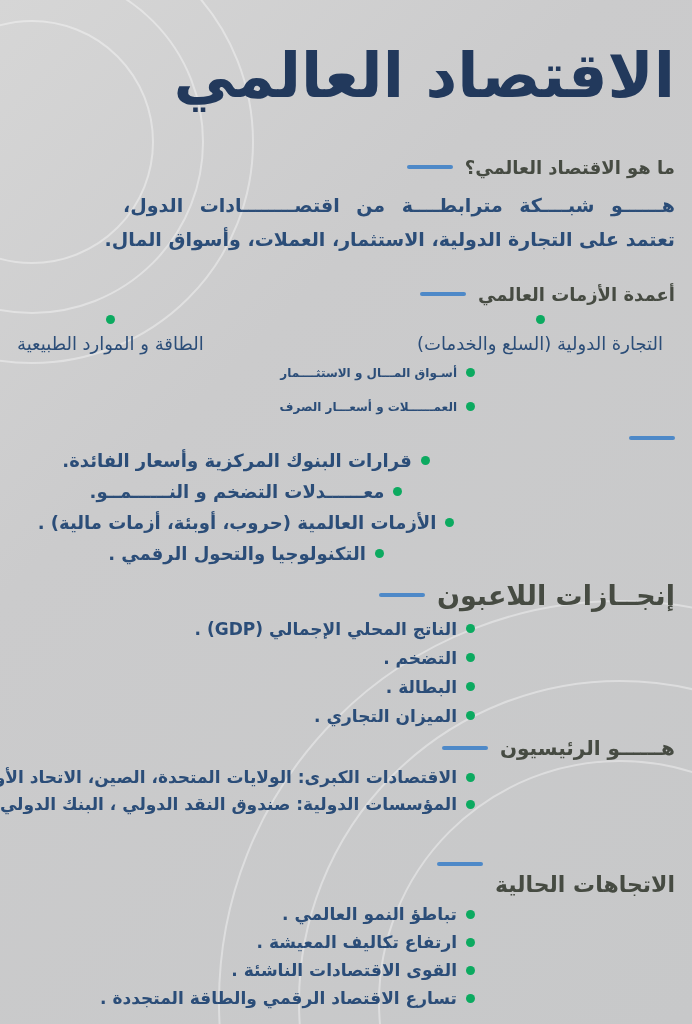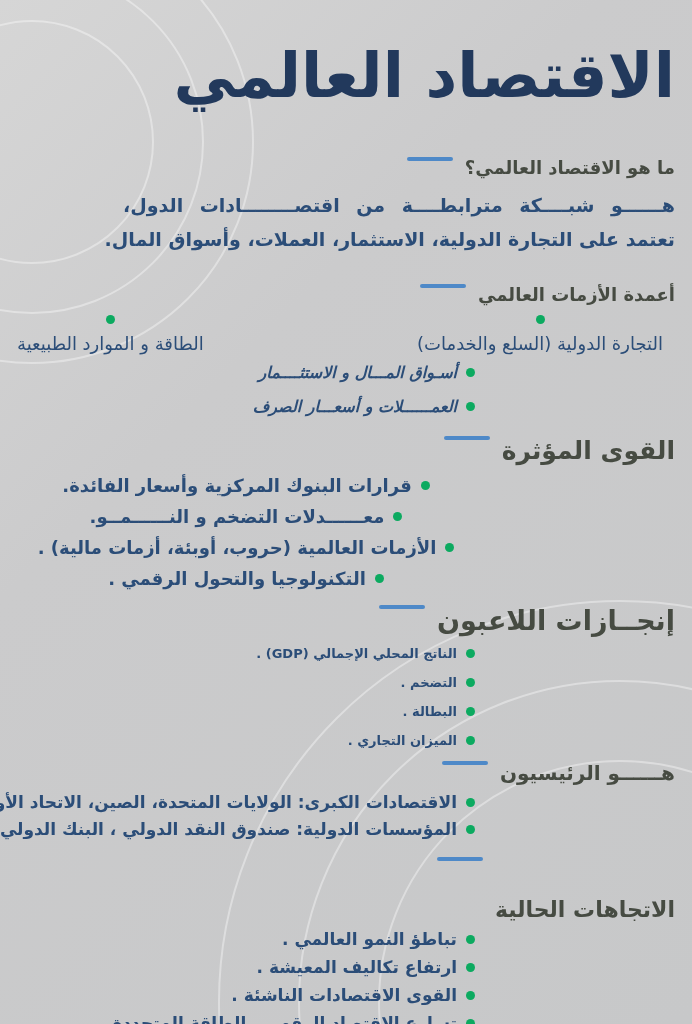--- a/index.html
+++ b/index.html
@@ -20,21 +20,21 @@
 
   .content{position:relative;padding:0 17px;z-index:2;}
 
   .page-title{
     margin:36px 0 0 0;
     font-size:62px;font-weight:bold;line-height:1.3;
     color:#22395c;text-align:right;
   }
 
   section{display:block;}
-  .sec-head{display:flex;align-items:flex-start;gap:12px;}
+  .sec-head{display:flex;align-items:center;gap:12px;}
   .sec-title{font-weight:bold;color:#464b42;}
   .accent-line{width:46px;height:4px;border-radius:2px;background:#4e89c8;flex-shrink:0;}
 
   .s1{margin-top:40px;} .s1 .sec-title{font-size:18px;}
   .s2{margin-top:28px;} .s2 .sec-title{font-size:18px;}
   .s3{margin-top:16px;} .s3 .sec-title{font-size:25px;}
   .s4{margin-top:14px;} .s4 .sec-title{font-size:27px;}
   .s5{margin-top:8px;}  .s5 .sec-title{font-size:20px;}
   .s6{margin-top:16px;} .s6 .sec-title{font-size:22px;margin-top:40px;}
 
@@ -48,24 +48,24 @@
   .dual-item{display:flex;align-items:center;gap:9px;flex-direction:column;}
 
   ul.bullets{list-style:none;margin:6px 200px 0 0;padding:0;}
   ul.bullets li{
     display:flex;align-items:center;gap:9px;
     color:#2b4d78;font-weight:bold;white-space:nowrap;
   }
   .dot{width:9px;height:9px;border-radius:50%;background:#0caa60;flex-shrink:0;}
   .btxt{color:#2b4d78;}
 
-  .s2 ul.bullets li{font-size:16px;line-height:26px;margin-bottom:8px;font-style:italic;}
+  .s2 ul.bullets li{font-size:12px;line-height:26px;margin-bottom:8px;}
   .s3 ul.bullets{margin-top:8px;}
   .s3 ul.bullets li{font-size:18px;line-height:25px;margin-bottom:6px;justify-content:center;}
-  .s4 ul.bullets li{font-size:13px;line-height:24px;margin-bottom:5px;text-align:center;}
+  .s4 ul.bullets li{font-size:17px;line-height:24px;margin-bottom:5px;text-align:center;}
   .s5 ul.bullets li{font-size:17px;line-height:23px;margin-bottom:4px;}
   .s6 ul.bullets li{font-size:17px;line-height:23px;margin-bottom:5px;}
 </style>
 </head>
 <body>
 
 <div class="ring tl1"></div>
 <div class="ring tl2"></div>
 <div class="ring tl3"></div>
 <div class="ring br1"></div>
@@ -109,21 +109,20 @@
       </li>
       <li>
         <span class="dot"></span>
         <span class="btxt">العمــــــلات و أسعـــار الصرف</span>
       </li>
     </ul>
   </section>
 
   <section class="s3">
     <div class="sec-head">
-      <span class="sec-title">القوى المؤثرة</span>
       <span class="accent-line"></span>
     </div>
     <ul class="bullets">
       <li>
         <span class="dot"></span>
         <span class="btxt">قرارات البنوك المركزية وأسعار الفائدة.</span>
       </li>
       <li>
         <span class="dot"></span>
         <span class="btxt">معــــــدلات التضخم و النــــــمــو.</span>

